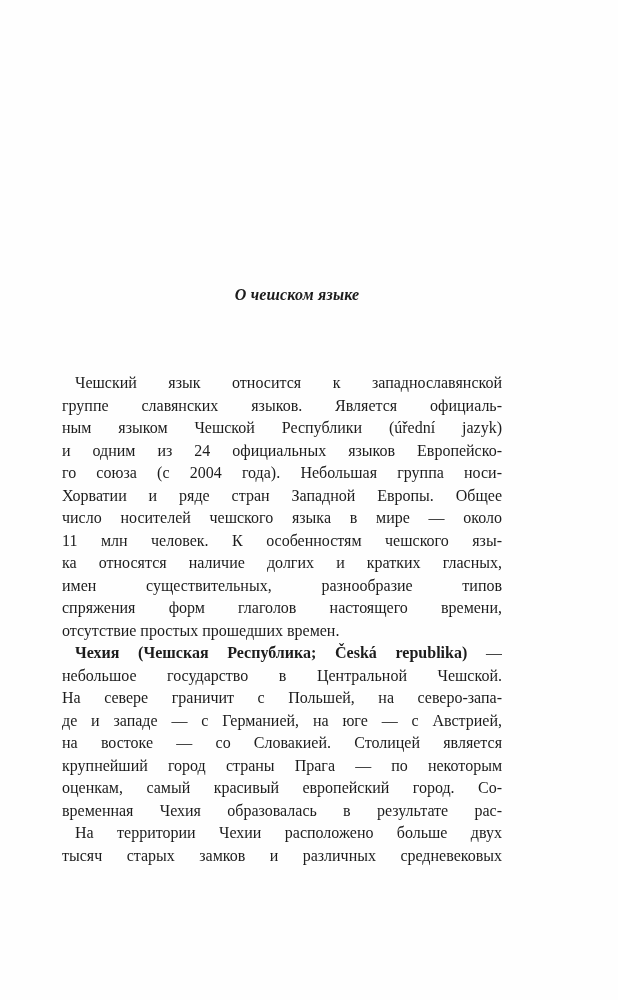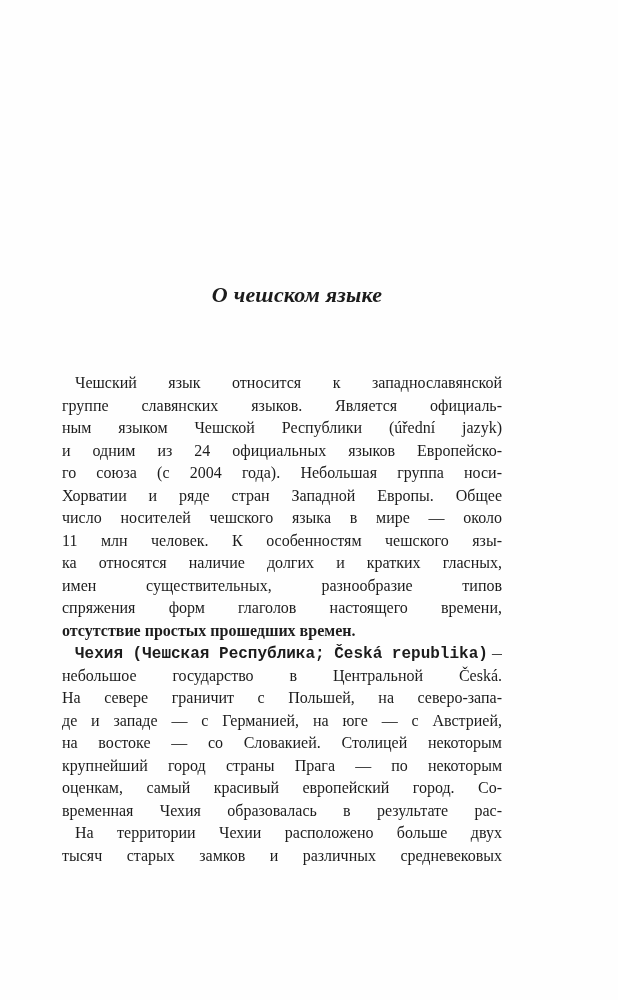--- a/index.html
+++ b/index.html
@@ -16,21 +16,21 @@
     font-family: "Liberation Serif", "DejaVu Serif", serif;
     overflow: hidden;
   }
   .title {
     position: absolute;
     top: 280px;
     left: 77px;
     width: 440px;
     margin: 0;
     text-align: center;
-    font-size: 22px;
+    font-size: 16px;
     line-height: 30px;
     font-weight: 700;
     font-style: italic;
     letter-spacing: 0.2px;
   }
   .text-block {
     position: absolute;
     top: 324px;
     left: 62px;
     width: 440px;
@@ -44,28 +44,26 @@
   .line {
     height: 22.5px;
     overflow: hidden;
     text-align: justify;
     text-align-last: justify;
     white-space: nowrap;
   }
   .line.no-just {
     text-align: right;
     text-align-last: left;
-    font-weight: bold;
   }
   .line.first {
     text-indent: 13px;
   }
   .line b {
     font-weight: 700;
-    font-family: Liberation Mono, monospace;
   }
 </style>
 </head>
 <body>
 
 <div class="page">
   <h1 class="title">О чешском языке</h1>
   <div class="text-block">
       <div class="para">
         <div class="line first">Чешский язык относится к западнославянской</div>
@@ -76,24 +74,24 @@
         <div class="line">Хорватии и ряде стран Западной Европы. Общее</div>
         <div class="line">число носителей чешского языка в мире — около</div>
         <div class="line">11 млн человек. К особенностям чешского язы-</div>
         <div class="line">ка относятся наличие долгих и кратких гласных,</div>
         <div class="line">имен существительных, разнообразие типов</div>
         <div class="line">спряжения форм глаголов настоящего времени,</div>
         <div class="line no-just">отсутствие простых прошедших времен.</div>
       </div>
       <div class="para">
         <div class="line first"><b>Чехия (Чешская Республика; Česká republika)</b> —</div>
-        <div class="line">небольшое государство в Центральной Česká.</div>
+        <div class="line">небольшое государство в Центральной Чешской.</div>
         <div class="line">На севере граничит с Польшей, на северо-запа-</div>
         <div class="line">де и западе — с Германией, на юге — с Австрией,</div>
-        <div class="line">на востоке — со Словакией. Столицей некоторым</div>
+        <div class="line">на востоке — со Словакией. Столицей является</div>
         <div class="line">крупнейший город страны Прага — по некоторым</div>
         <div class="line">оценкам, самый красивый европейский город. Со-</div>
         <div class="line">временная Чехия образовалась в результате рас-</div>
       </div>
       <div class="para">
         <div class="line first">На территории Чехии расположено больше двух</div>
         <div class="line">тысяч старых замков и различных средневековых</div>
       </div>
     </div>
 </div>

